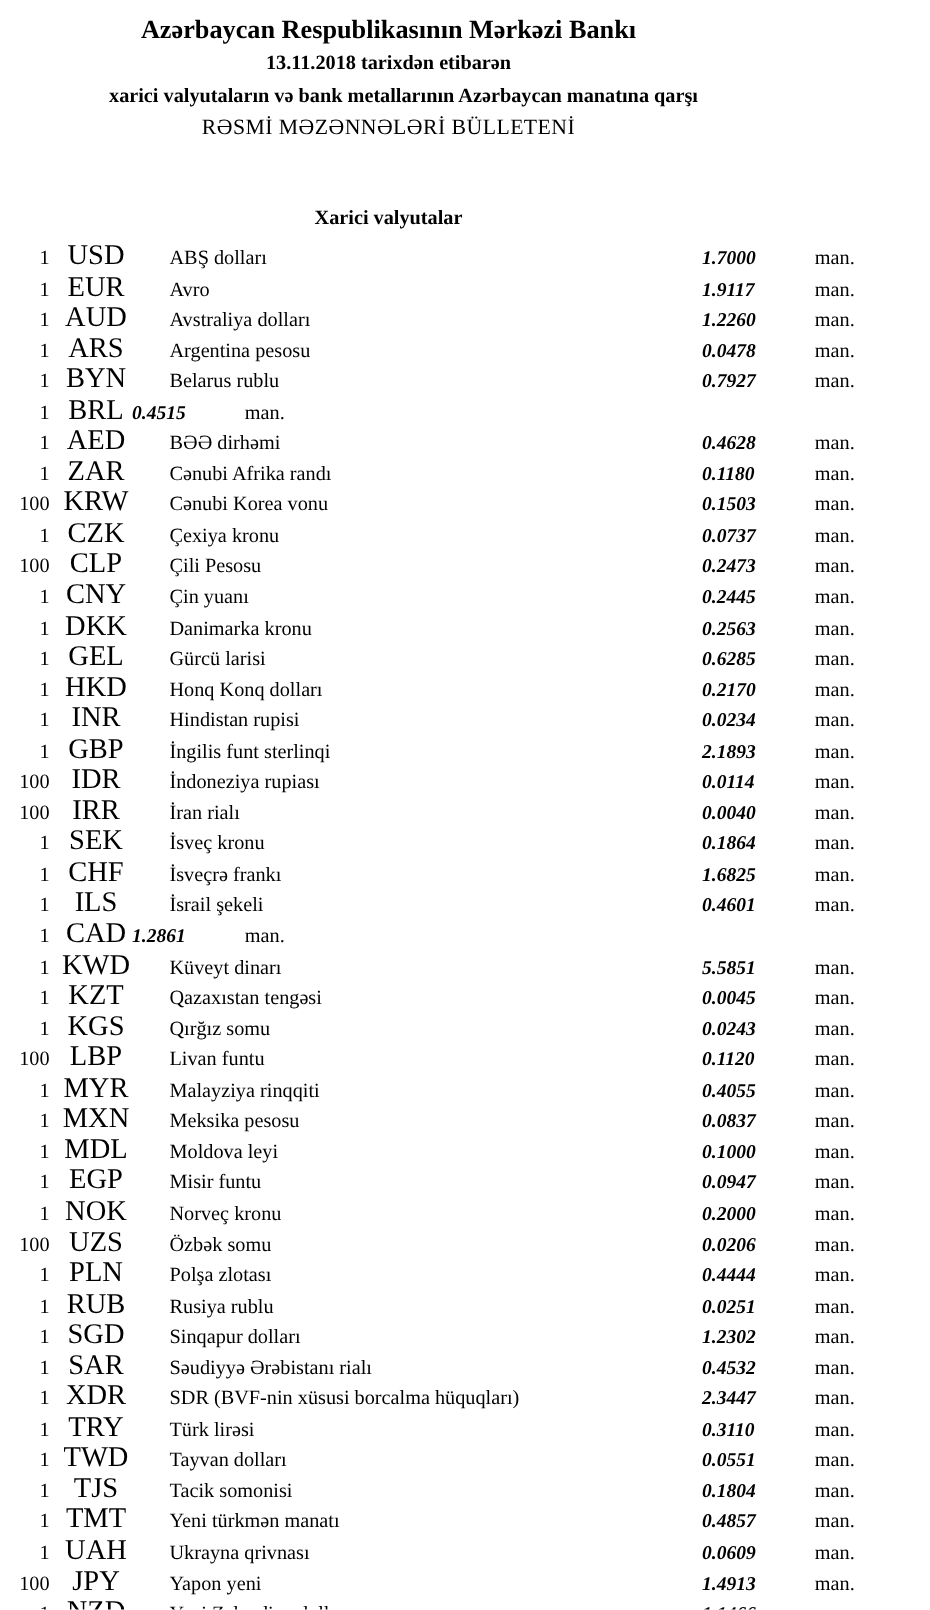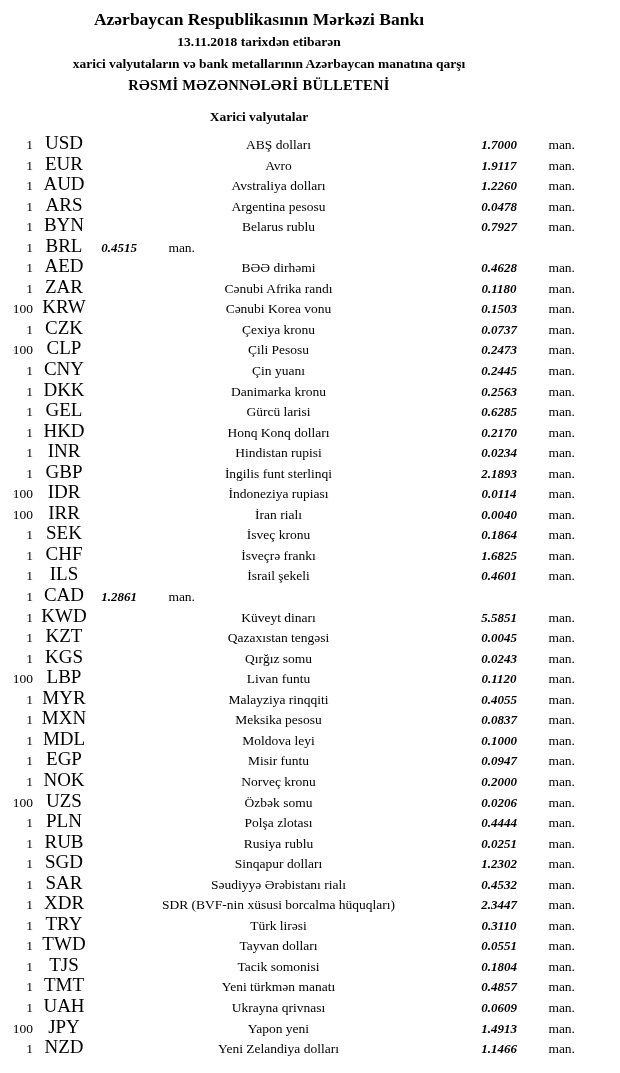--- a/index.html
+++ b/index.html
@@ -34,29 +34,29 @@
     line-height: 22px;
   }
   .subtitle {
     font-size: 13.5px;
     font-weight: bold;
     line-height: 21px;
     margin-left: 20px;
   }
   .bulletin-title {
     font-size: 14.5px;
-    font-weight: bold;
+    font-weight: normal;
     line-height: 23px;
     letter-spacing: 0.3px;
   }
   .section-title {
     text-align: center;
     font-size: 13.5px;
     font-weight: bold;
-    margin-top: 12px;
+    margin-top: 40px;
     margin-bottom: 7px;
   }
   .rows {
     box-sizing: border-box;
     width: 620px;
     padding-left: 6px;
     padding-right: 45px;
   }
   .row {
     display: flex;
@@ -72,37 +72,36 @@
   }
   .code {
     width: 48px;
     margin-left: 7px;
     text-align: center;
     flex: 0 0 auto;
     font-size: 19px;
   }
   .name {
     flex: 1 1 auto;
-    margin-left: 1px;
+    margin-left: 25px;
     overflow: hidden;
-    text-align: center;
   }
   .rate {
     flex: 0 0 auto;
     width: 62px;
-    text-align: center;
+    text-align: left;
     font-weight: bold;
     font-style: italic;
     font-size: 13px;
   }
   .unit {
     flex: 0 0 auto;
     width: 37px;
     margin-left: 8px;
-    text-align: right;
+    text-align: center;
   }
 </style>
 </head>
 <body>
 
 <div class="page">
 
   <div class="header">
     <div class="title">Azərbaycan Respublikasının Mərkəzi Bankı</div>
     <div class="date-line">13.11.2018 tarixdən etibarən</div>

